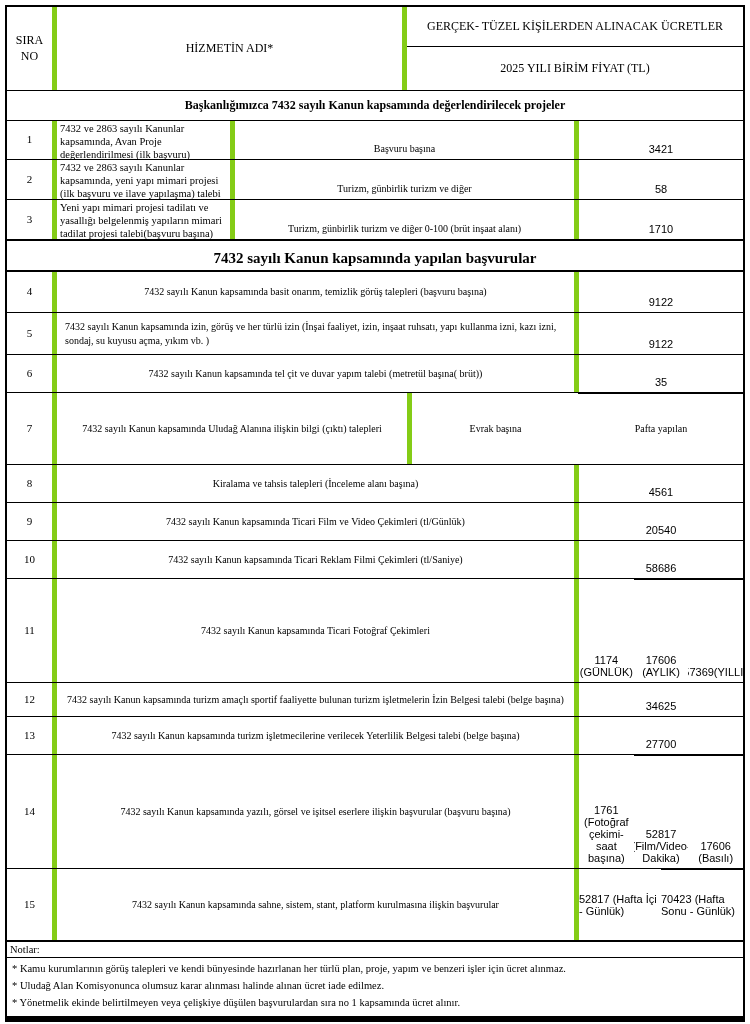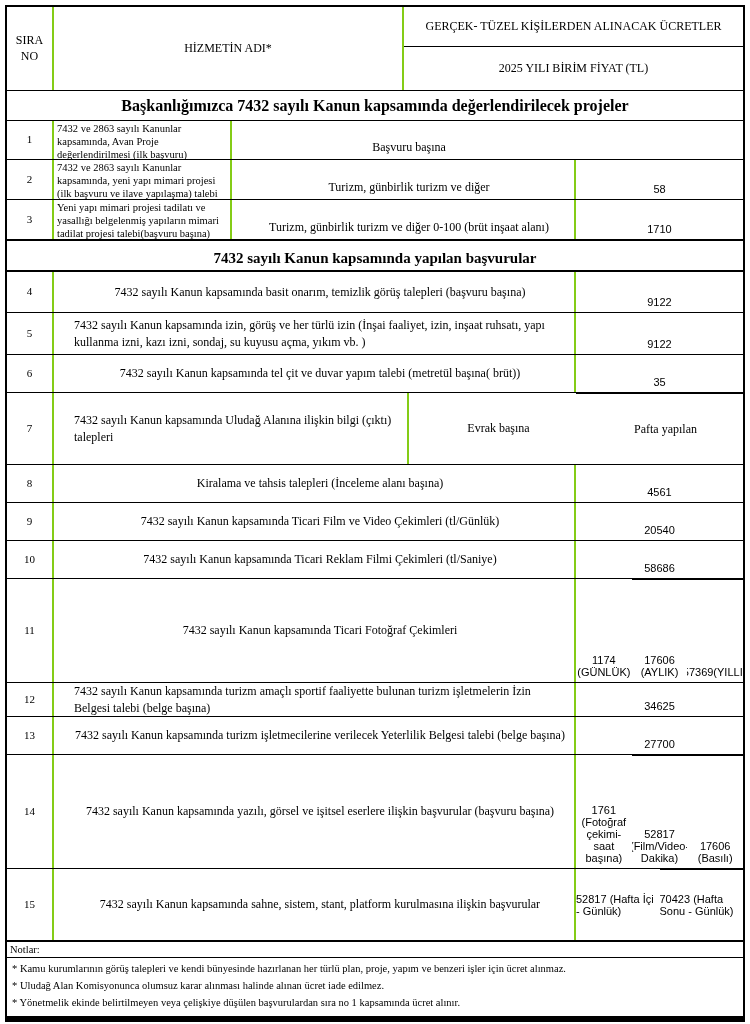--- a/index.html
+++ b/index.html
@@ -5,44 +5,44 @@
   *{box-sizing:border-box}
   html,body{margin:0;padding:0;background:#ffffff}
   .page{width:750px;height:1024px;background:#fff;position:relative;color:#000;
         font-family:"Liberation Serif","DejaVu Serif",serif;}
   .tbl{position:absolute;left:5px;top:5px;width:740px;background:#fff;
        border:2px solid #000;border-bottom:6px solid #000;
        display:flex;flex-direction:column;}
   .row{display:flex;flex:0 0 auto;border-top:1px solid #000;overflow:hidden;min-width:0}
   .row.first{border-top:none}
   .row.bt2{border-top-width:2px}
-  .row>div+div{border-left:2px solid #84cc16}
+  .row>div+div{border-left:5px solid #84cc16}
   .subcol{flex:1;display:flex;flex-direction:row;min-width:0}
   .subrow{flex:1;display:flex;min-width:0;overflow:hidden}
   .subrow+.subrow{border-top:1px solid #000}
   .subrow>div+div{border-left:1px solid #000}
   .c{display:flex;min-width:0;overflow:hidden}
   .c-sira{flex:0 0 45px;align-items:center;justify-content:center;text-align:center;font-size:11px;line-height:1.25}
   .c-hizmet{flex:0 0 350px}
   .feecol{flex:1;display:flex;flex-direction:column;min-width:0}
   .fee-top{flex:0 0 40px;border-bottom:1px solid #000;display:flex;align-items:center;justify-content:center;overflow:hidden}
   .fee-bottom{flex:1;display:flex;align-items:center;justify-content:center;overflow:hidden}
   .hdr{font-size:12px;text-align:center;line-height:1.3}
   .c-desc3{flex:0 0 178px;display:block;font-size:10.5px;line-height:1.25;padding:1px 3px;text-align:left}
   .c-unit3{flex:0 0 344px}
   .c-body{flex:0 0 522px}
   .c-desc7{flex:0 0 355px}
   .c-unit7{flex:0 0 167px}
   .c-price{flex:1}
   .pcell{flex:1;display:flex;min-width:0;overflow:hidden}
   .center{align-items:center;justify-content:center;}
   .vbottom{align-items:flex-end;justify-content:center;text-align:center;padding-bottom:4px}
-  .txt{font-size:12px;line-height:1.35;padding-left:20px;padding-right:8px}
+  .txt{font-size:10px;line-height:1.35;padding-left:8px;padding-right:8px}
   .sans{font-family:"Liberation Sans","DejaVu Sans",sans-serif;font-size:11px}
-  .sec1{flex:1;display:flex;align-items:center;justify-content:center;font-weight:bold;font-size:16px;text-align:center}
+  .sec1{flex:1;display:flex;align-items:center;justify-content:center;font-weight:bold;font-size:12px;text-align:center}
   .sec2{flex:1;display:flex;align-items:flex-end;justify-content:center;font-weight:bold;font-size:15px;text-align:right;padding-bottom:3px}
   .notlar{flex:1;display:flex;align-items:center;font-size:10.5px;padding-left:3px}
   .notes{flex:1;display:flex;flex-direction:column;font-size:10.5px;line-height:1.6;padding:3px 5px;align-items:flex-start}
 </style>
 </head>
 <body>
 
 <div class="page">
   <div class="tbl">
 
@@ -56,20 +56,21 @@
     </div>
 
     <div class="row" style="height:30px">
       <div class="sec1">Başkanlığımızca 7432 sayılı Kanun kapsamında değerlendirilecek projeler</div>
     </div>
 
     <div class="row" style="height:39px">
       <div class="c c-sira">1</div>
       <div class="c-desc3">7432 ve 2863 sayılı Kanunlar kapsamında, Avan Proje değerlendirilmesi (ilk başvuru)</div>
       <div class="c c-unit3 vbottom txt">Başvuru başına</div>
+      <div class="c c-price vbottom sans">3421</div>
     </div>
 
     <div class="row" style="height:40px">
       <div class="c c-sira">2</div>
       <div class="c-desc3">7432 ve 2863 sayılı Kanunlar kapsamında, yeni yapı mimari projesi (ilk başvuru ve ilave yapılaşma) talebi (m2</div>
       <div class="c c-unit3 vbottom txt">Turizm, günbirlik turizm ve diğer</div>
       <div class="c c-price vbottom sans">58</div>
     </div>
 
     <div class="row" style="height:40px">

